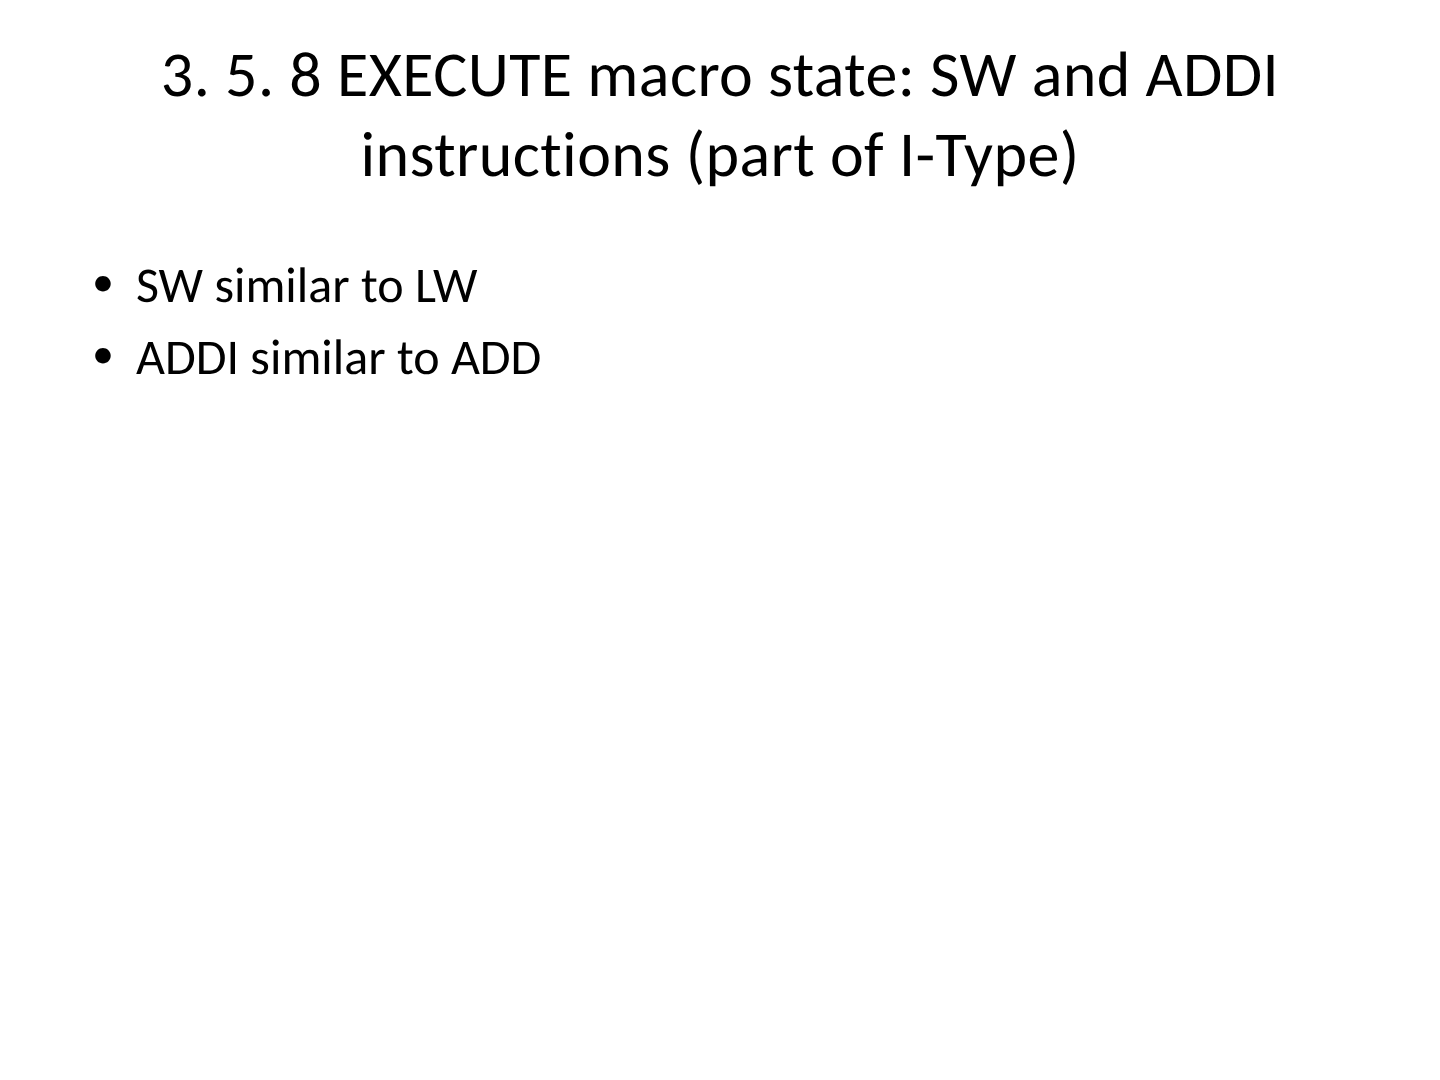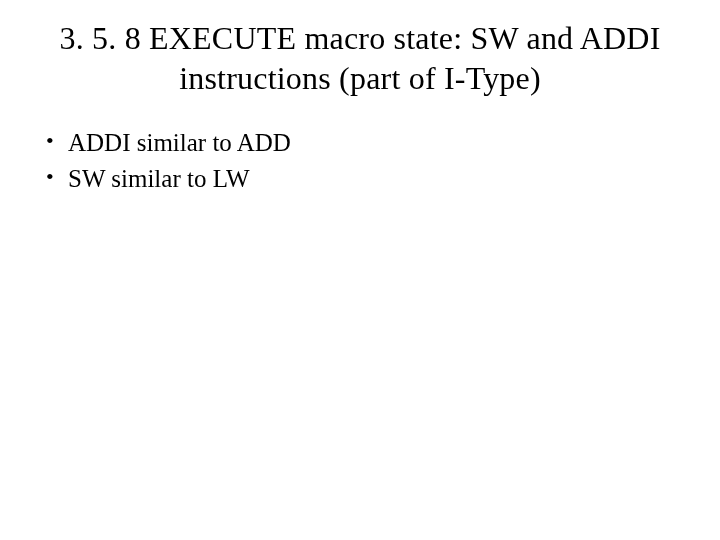--- a/index.html
+++ b/index.html
@@ -12,21 +12,20 @@
       height: 540px;
       background: #ffffff;
       font-family: Calibri, "Segoe UI", Arial, sans-serif;
       color: #000000;
       overflow: hidden;
     }
     .slide {
       width: 100%;
       height: 100%;
       padding: 18px 30px 16px 30px;
-      font-family: Liberation Serif, serif;
     }
     .title {
       font-size: 32px;
       font-weight: 400;
       line-height: 1.25;
       text-align: center;
       margin: 0 auto 28px auto;
       max-width: 640px;
       letter-spacing: 0.2px;
     }
@@ -49,16 +48,16 @@
       top: 0;
       font-size: 22px;
     }
   </style>
 </head>
 <body>
 
 <div class="slide">
   <h1 class="title">3. 5. 8 EXECUTE macro state: SW and ADDI instructions (part of I-Type)</h1>
   <ul class="bullets">
+    <li>SW similar to LW</li>
     <li>ADDI similar to ADD</li>
-    <li>SW similar to LW</li>
   </ul>
 </div>
 
 </body></html>

